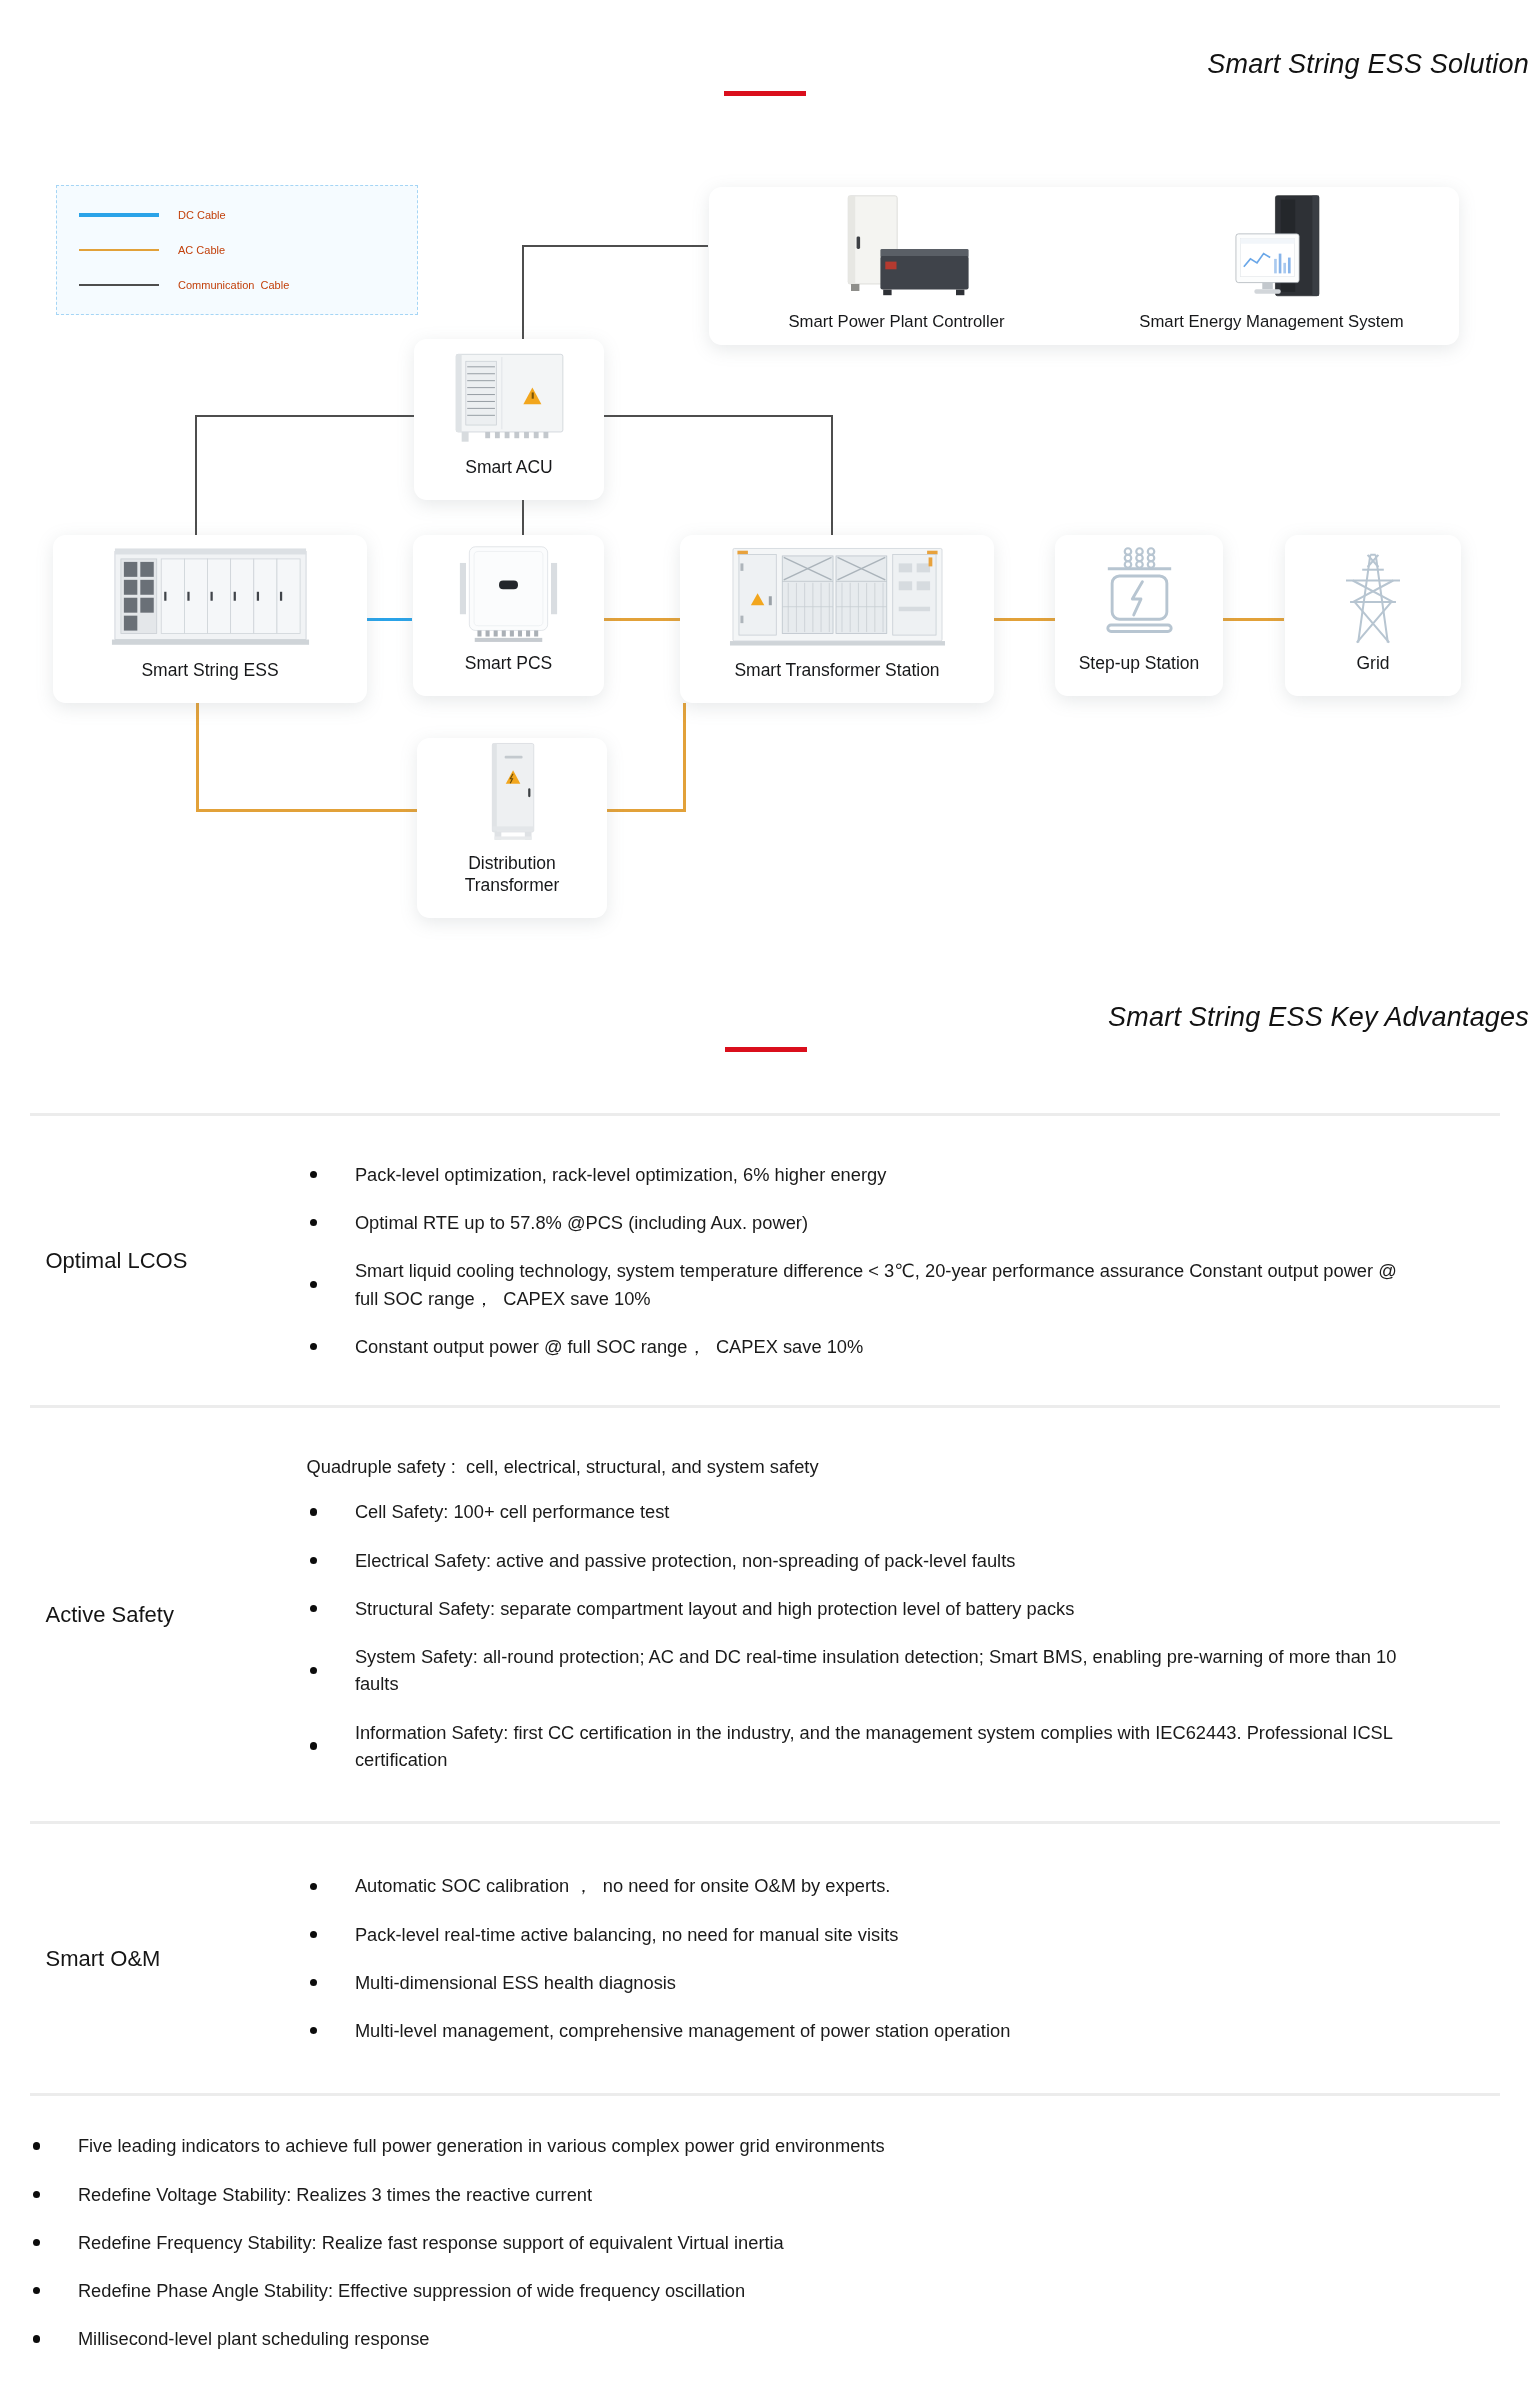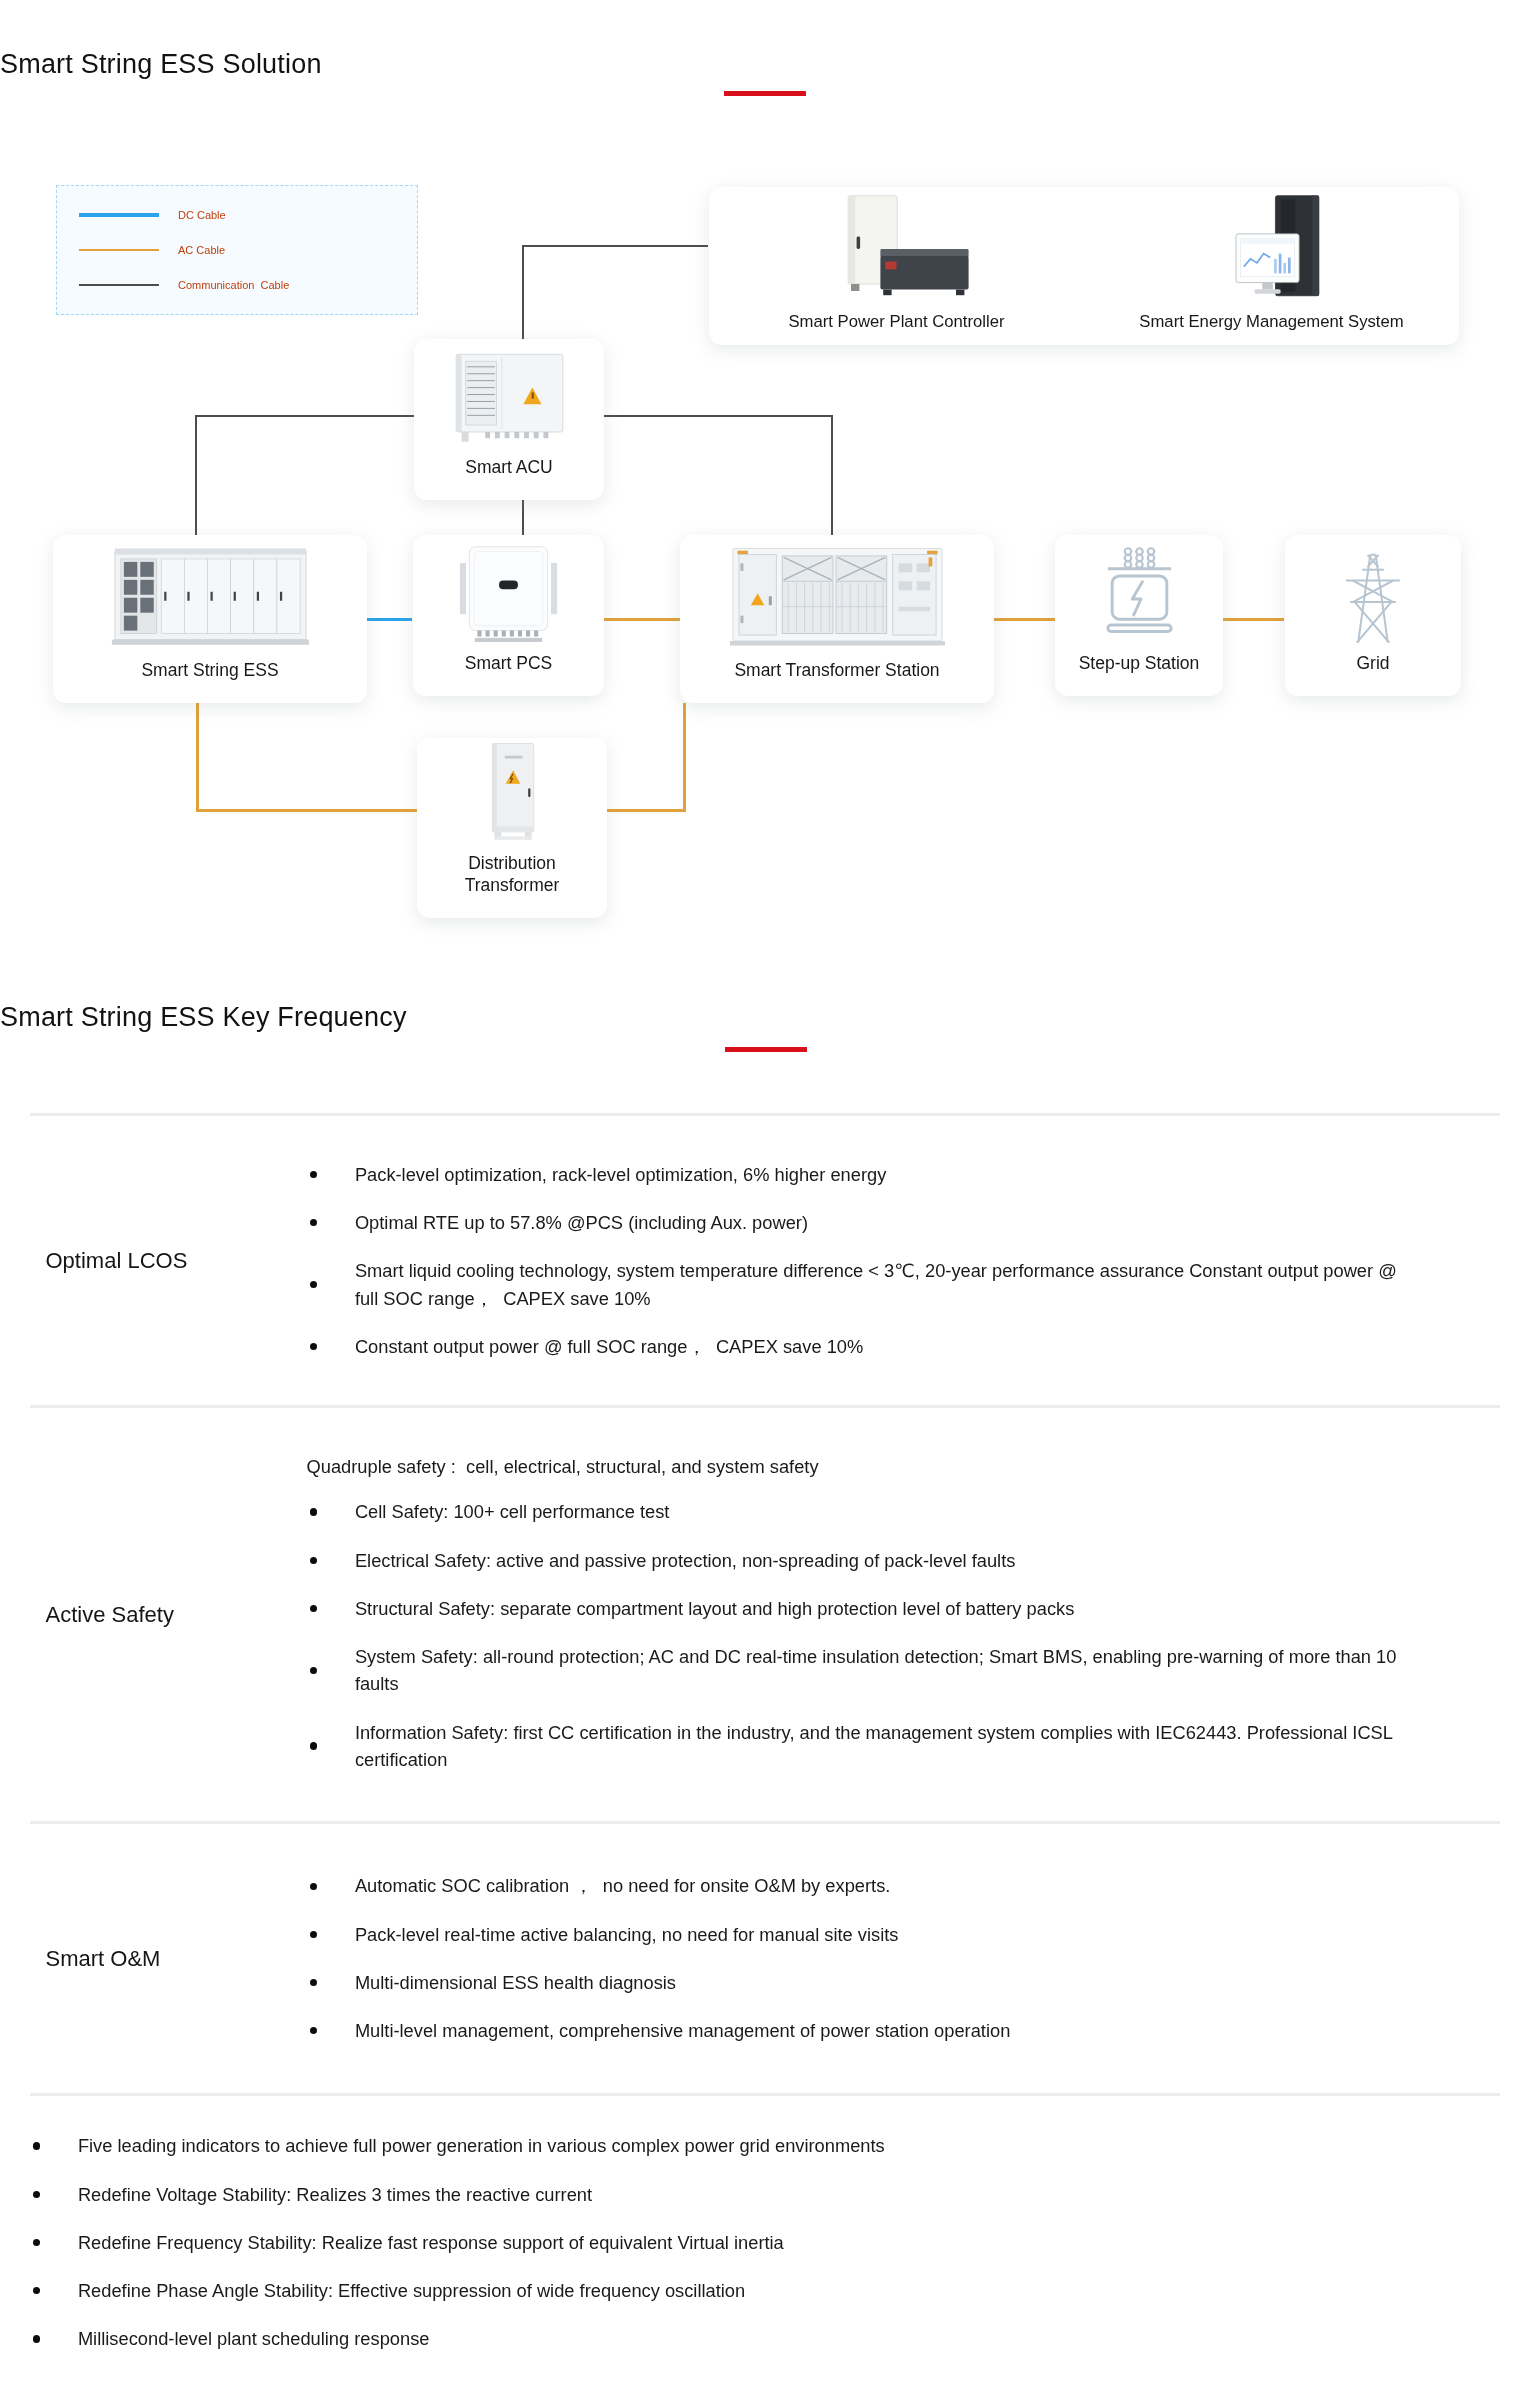--- a/index.html
+++ b/index.html
@@ -1,21 +1,21 @@
 <!DOCTYPE html>
 <html style="font-size:12.7px"><head>
 <meta charset="utf-8">
 <style>
   html,body{margin:0;padding:0;background:#ffffff;}
   #stage{position:relative;width:1529px;height:2401px;background:#ffffff;overflow:hidden;
          font-family:"Liberation Sans","DejaVu Sans",sans-serif;color:#1a1a1a;}
 
   
-  .sec-title{position:absolute;left:0;width:1529px;text-align:left;font-size:27px;
-             color:#121212;letter-spacing:0.2px;}
+  .sec-title{position:absolute;left:0;width:1529px;text-align:right;font-size:27px;
+             color:#121212;letter-spacing:0.2px;font-style:italic;}
   .title-bar{position:absolute;width:82px;height:4.8px;background:#DA0F1C;}
 
   
   .legend{position:absolute;left:56px;top:185px;width:362px;height:130px;box-sizing:border-box;
           background:#f5fbff;border:0.8px dashed #a5d5f5;display:flex;flex-direction:column;
           justify-content:space-evenly;z-index:2;}
   .legend-row{display:flex;align-items:center;}
   .legend-swatch{width:80px;margin-left:22px;margin-right:19px;}
   .sw-dc{height:3.2px;background:#2AA3E8;}
   .sw-ac{height:2.4px;background:#E2A139;}
@@ -331,21 +331,21 @@
         <rect x="102" y="166" width="12" height="14" fill="#dfe2e5"></rect>
         <rect x="48" y="174" width="66" height="6" fill="#e8eaec"></rect>
       </svg>
     </div>
     <div class="node-label">
       <div>Distribution</div>
       <div>Transformer</div>
     </div>
   </div>
 
-  <div class="sec-title" style="top:1002px">Smart String ESS Key Frequency</div>
+  <div class="sec-title" style="top:1002px">Smart String ESS Key Advantages</div>
   <div class="title-bar" style="left:725px;top:1047px"></div>
 
   <div class="adv">
 
     <div class="adv-row r0">
       <div class="adv-label">Optimal LCOS</div>
       <div class="adv-body">
         <div class="bullet">
             <span class="dot"></span>
             <span class="txt">Pack-level optimization, rack-level optimization, 6% higher energy</span>

